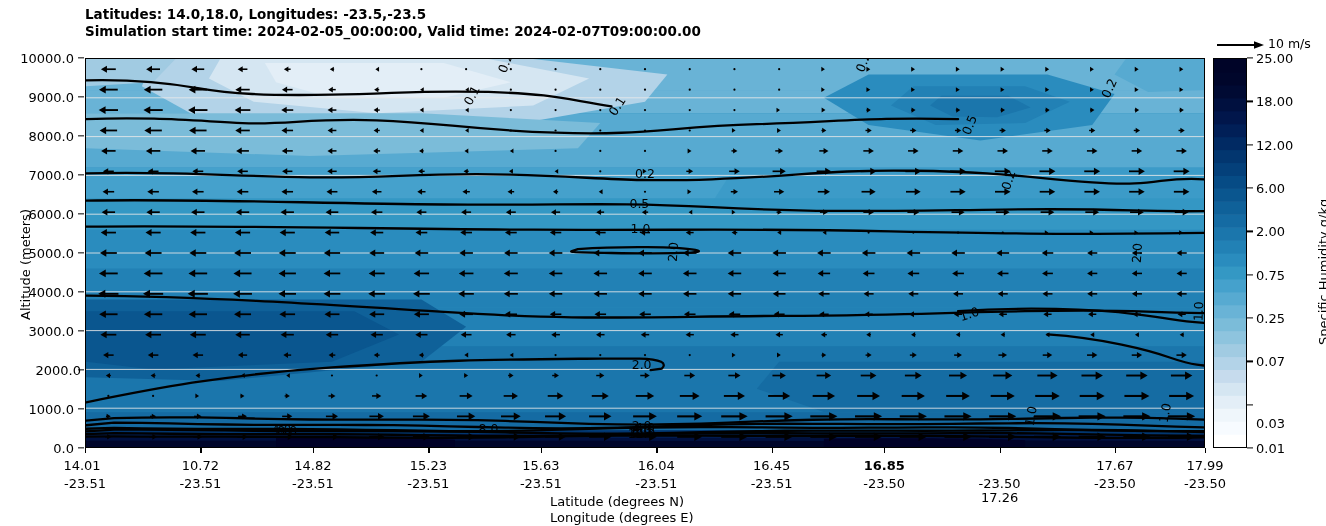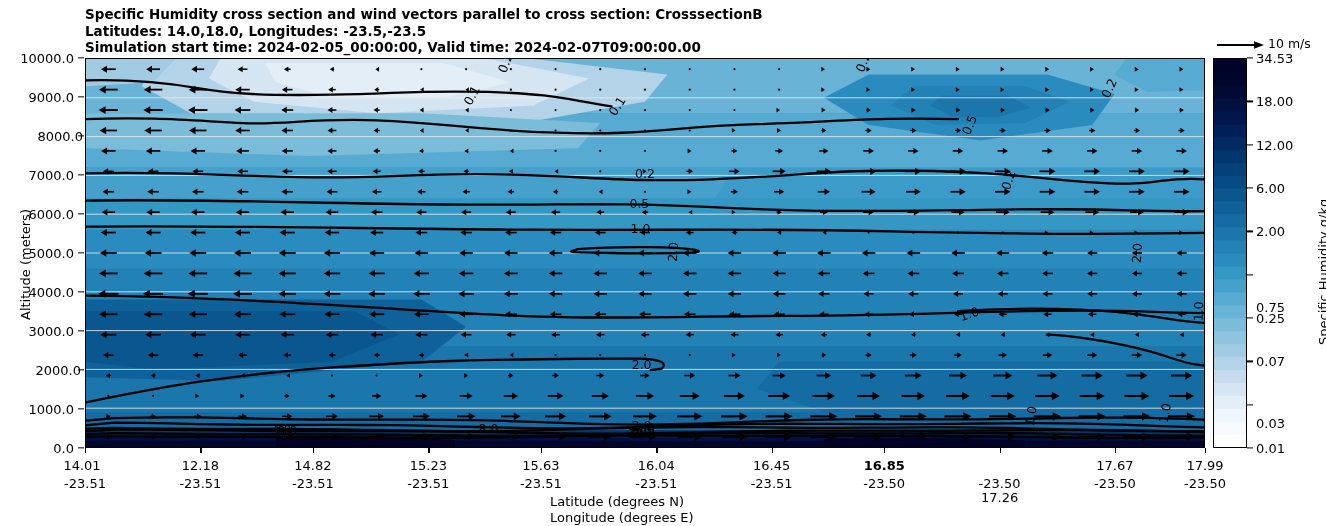--- a/index.html
+++ b/index.html
@@ -38,21 +38,20 @@
 
   
   #quiver-key{position:absolute;left:1216px;top:36px;width:110px;height:20px;}
   #quiver-key svg{position:absolute;left:0;top:2px;}
   #quiver-key-label{position:absolute;left:52px;top:0px;font-size:12.5px;white-space:nowrap;}
 </style>
 </head>
 <body>
 
 <div id="title-block">
-  <div>Specific Humidity cross section and wind vectors parallel to cross section: CrosssectionB</div>
   <div>Latitudes: 14.0,18.0, Longitudes: -23.5,-23.5</div>
   <div>Simulation start time: 2024-02-05_00:00:00, Valid time: 2024-02-07T09:00:00.00</div>
 </div>
 
 <div id="plot-frame">
   <svg id="plot-canvas" viewBox="0 0 1120 390" preserveAspectRatio="none">
       <rect x="0" y="0" width="1120" height="31.199999999999985" fill="#69b3d6"></rect>
       <rect x="0" y="31.199999999999985" width="1120" height="23.400000000000023" fill="#69b3d6"></rect>
       <rect x="0" y="54.60000000000001" width="1120" height="23.399999999999977" fill="#57aad1"></rect>
       <rect x="0" y="77.99999999999999" width="1120" height="31.20000000000003" fill="#57aad1"></rect>
@@ -1107,34 +1106,34 @@
     <div class="ytick-label" style="top: 331px;">3000.0</div>
     <div class="ytick-mark" style="top: 292px;"></div>
     <div class="ytick-label" style="top: 292px;">4000.0</div>
     <div class="ytick-mark" style="top: 253px;"></div>
     <div class="ytick-label" style="top: 253px;">5000.0</div>
     <div class="ytick-mark" style="top: 214px;"></div>
     <div class="ytick-label" style="top: 214px;">6000.0</div>
     <div class="ytick-mark" style="top: 175px;"></div>
     <div class="ytick-label" style="top: 175px;">7000.0</div>
     <div class="ytick-mark" style="top: 136px;"></div>
-    <div class="ytick-label" style="top: 136px; padding-left: 9px;">8000.0</div>
+    <div class="ytick-label" style="top: 136px;">8000.0</div>
     <div class="ytick-mark" style="top: 97px;"></div>
     <div class="ytick-label" style="top: 97px;">9000.0</div>
     <div class="ytick-mark" style="top: 58px;"></div>
     <div class="ytick-label" style="top: 58px;">10000.0</div>
   </div>
 <div id="ylabel">Altitude (meters)</div>
 
 <div id="xaxis">
     <div class="xtick-mark" style="left: 85px;"></div>
     <div class="xtick-label" style="left: 82px; top: 458px;">14.01</div>
     <div class="xtick-label" style="left: 85px; top: 476px;">-23.51</div>
     <div class="xtick-mark" style="left: 200.377px;"></div>
-    <div class="xtick-label" style="left: 200.377px; top: 458px;">12.18</div>
+    <div class="xtick-label" style="left: 200.377px; top: 458px;">10.72</div>
     <div class="xtick-label" style="left: 200.377px; top: 476px;">-23.51</div>
     <div class="xtick-mark" style="left: 312.94px;"></div>
     <div class="xtick-label" style="left: 312.94px; top: 458px;">14.82</div>
     <div class="xtick-label" style="left: 312.94px; top: 476px;">-23.51</div>
     <div class="xtick-mark" style="left: 428.317px;"></div>
     <div class="xtick-label" style="left: 428.317px; top: 458px;">15.23</div>
     <div class="xtick-label" style="left: 428.317px; top: 476px;">-23.51</div>
     <div class="xtick-mark" style="left: 540.879px;"></div>
     <div class="xtick-label" style="left: 540.879px; top: 458px;">15.63</div>
     <div class="xtick-label" style="left: 540.879px; top: 476px;">-23.51</div>
@@ -1197,31 +1196,31 @@
 <div id="cbar-ticks">
     <div class="cbtick-mark" style="top: 448px;"></div>
     <div class="cbtick-label" style="top: 448px;">0.01</div>
     <div class="cbtick-mark" style="top: 404.667px;"></div>
     <div class="cbtick-label" style="top: 423px;">0.03</div>
     <div class="cbtick-mark" style="top: 361.333px;"></div>
     <div class="cbtick-label" style="top: 361.333px;">0.07</div>
     <div class="cbtick-mark" style="top: 318px;"></div>
     <div class="cbtick-label" style="top: 318px;">0.25</div>
     <div class="cbtick-mark" style="top: 274.667px;"></div>
-    <div class="cbtick-label" style="top: 274.667px; margin-top: 32px;">0.75</div>
+    <div class="cbtick-label" style="top: 274.667px;">0.75</div>
     <div class="cbtick-mark" style="top: 231.333px;"></div>
     <div class="cbtick-label" style="top: 231.333px;">2.00</div>
     <div class="cbtick-mark" style="top: 188px;"></div>
     <div class="cbtick-label" style="top: 188px;">6.00</div>
     <div class="cbtick-mark" style="top: 144.667px;"></div>
     <div class="cbtick-label" style="top: 144.667px;">12.00</div>
     <div class="cbtick-mark" style="top: 101.333px;"></div>
     <div class="cbtick-label" style="top: 101.333px;">18.00</div>
     <div class="cbtick-mark" style="top: 58px;"></div>
-    <div class="cbtick-label" style="top: 58px;">34.53</div>
+    <div class="cbtick-label" style="top: 58px;">25.00</div>
   </div>
 <div id="cbar-label">Specific Humidity g/kg</div>
 
 <div id="quiver-key">
   <svg width="50" height="14" viewBox="0 0 50 14">
     <line x1="1" y1="7" x2="40" y2="7" stroke="#000" stroke-width="1.8"></line>
     <polygon points="48,7 38,3.2 38,10.8" fill="#000"></polygon>
   </svg>
   <span id="quiver-key-label">10 m/s</span>
 </div>

